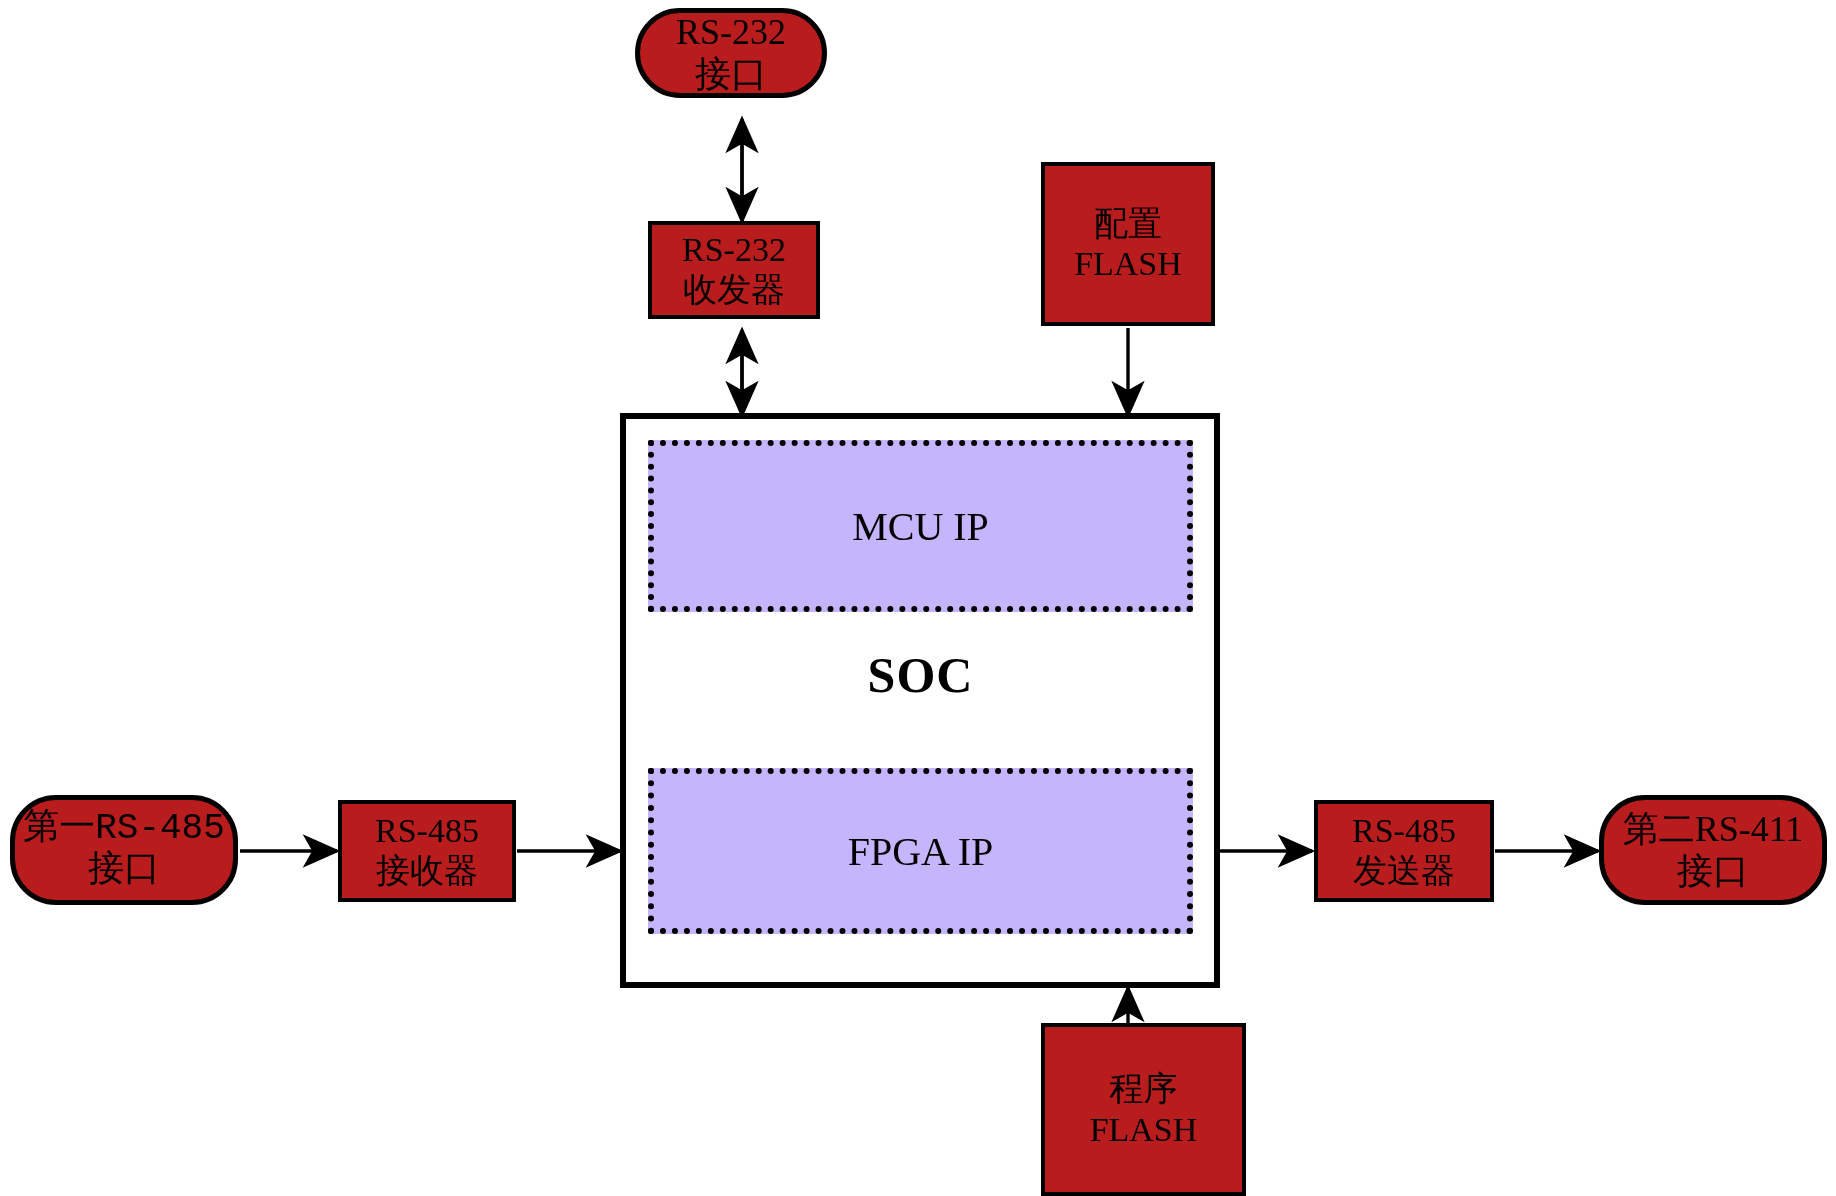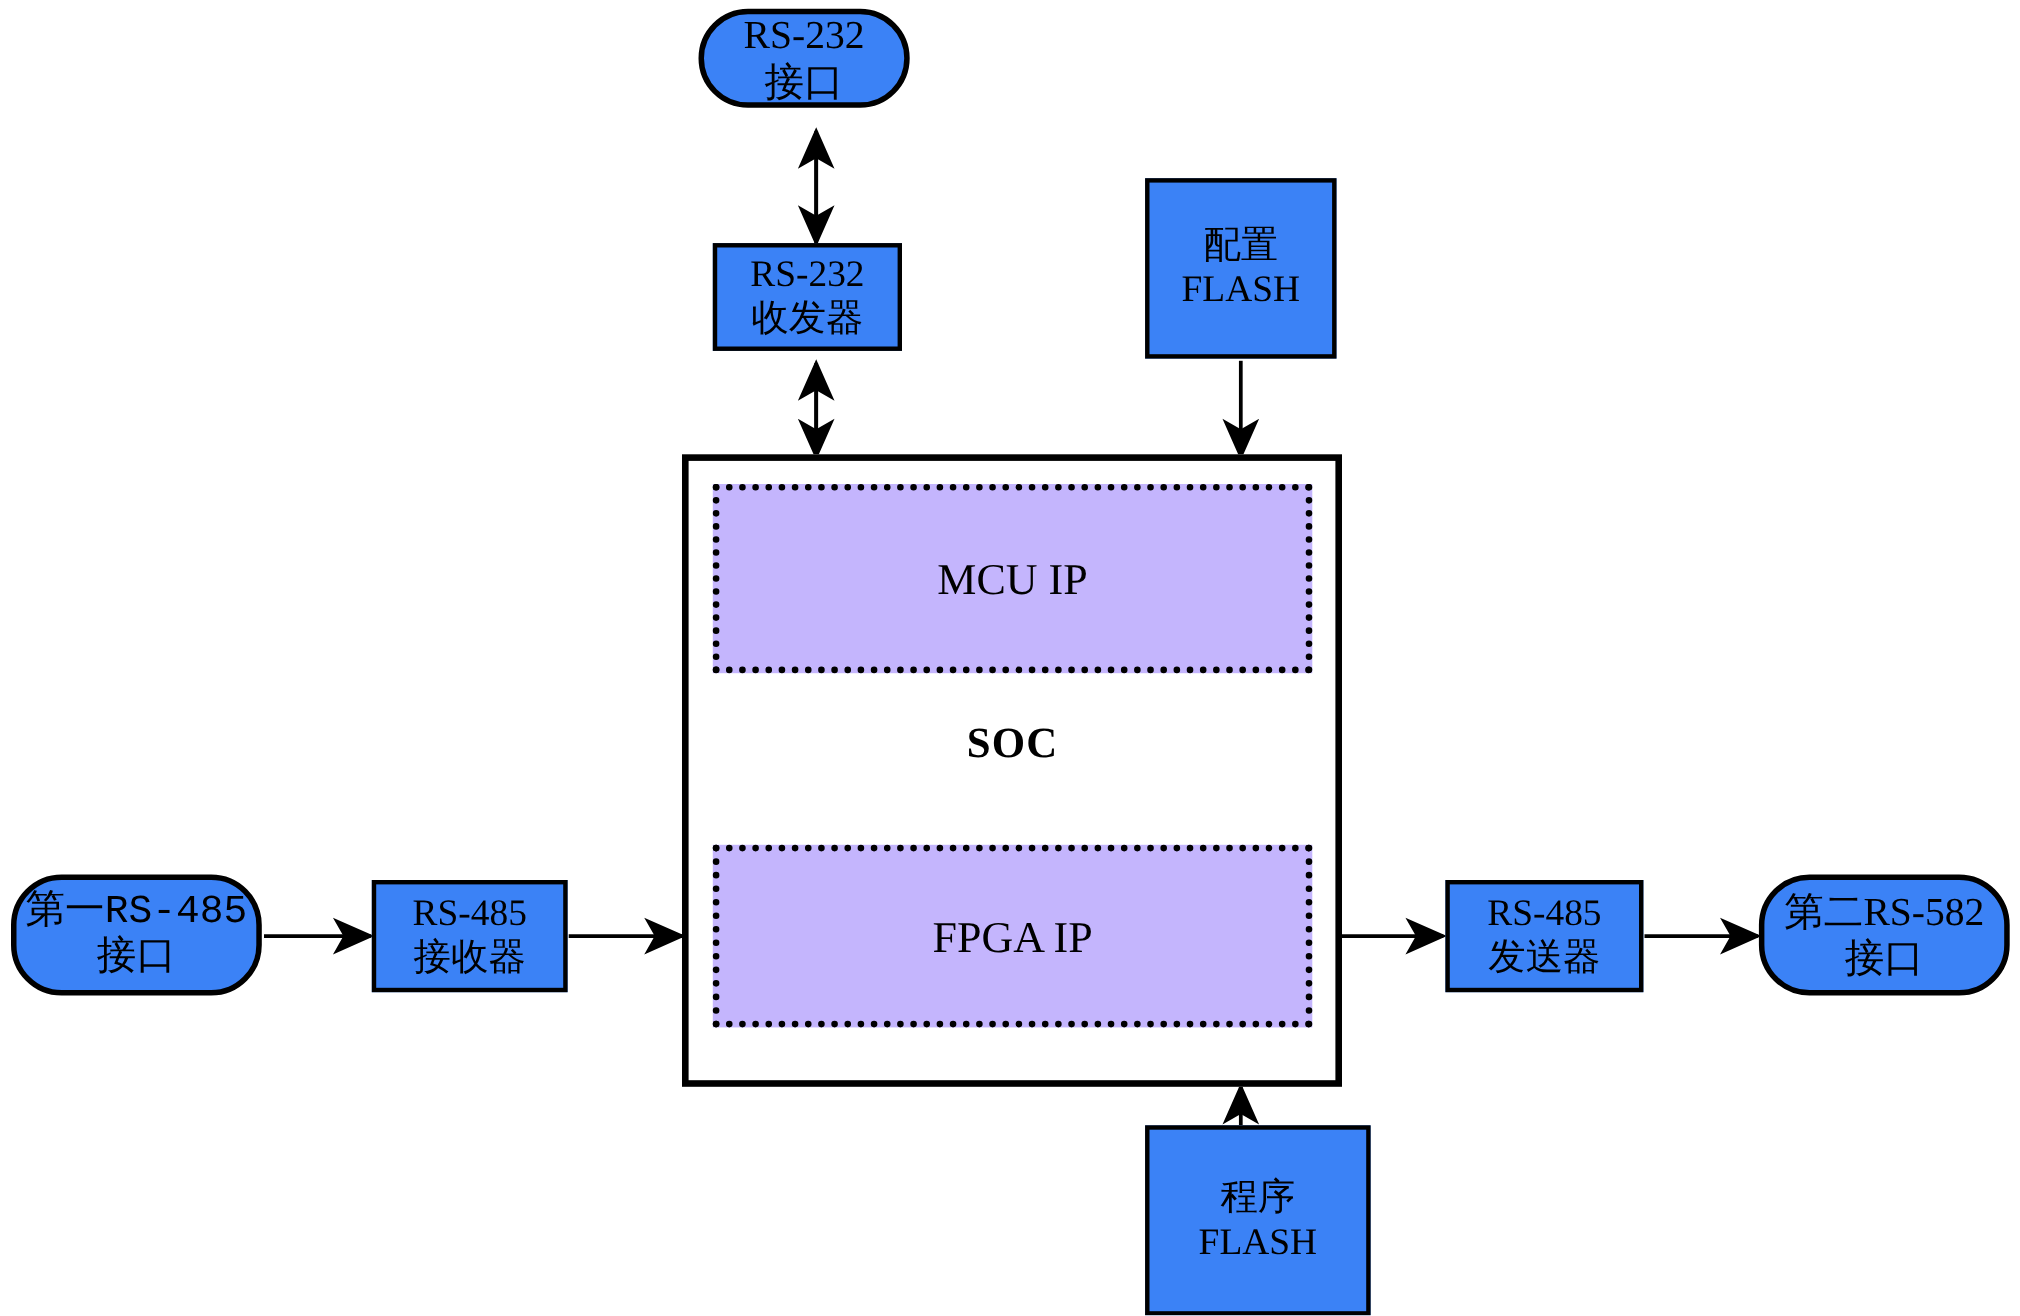--- a/index.html
+++ b/index.html
@@ -19,21 +19,21 @@
   
   .node {
     position: absolute;
     box-sizing: border-box;
     display: flex;
     flex-direction: column;
     align-items: center;
     justify-content: center;
     text-align: center;
     color: #000000;
-    background: #3b82f6;
+    background: #b91c1c;
     line-height: 1.18;
   }
   .node .ln {
     display: block;
     white-space: nowrap;
   }
 
   
   .rect {
     border: 4px solid #000000;
@@ -78,21 +78,21 @@
     position: absolute;
     left: 0;
     top: 0;
     width: 1836px;
     height: 1196px;
     pointer-events: none;
   }
   .fs-34 { font-size: 34px; }
   .fs-36 { font-size: 36px; }
   .fs-40 { font-size: 40px; }
-  .fs-58 { font-size: 39px; }
+  .fs-58 { font-size: 50px; }
 </style>
 </head>
 <body>
 
 <div id="canvas">
 
   <svg id="wires" viewBox="0 0 1836 1196" xmlns="http://www.w3.org/2000/svg">
     <defs>
       <marker id="ah" markerWidth="13" markerHeight="13" refX="10.5" refY="5.2" orient="auto" markerUnits="strokeWidth">
         <path d="M0.4,0.3 L11.5,5.2 L0.4,10.1 L3.2,5.2 Z" fill="#000000"></path>
@@ -178,17 +178,17 @@
     <span class="ln">RS-485</span>
     <span class="ln">接收器</span>
   </div>
 
   <div class="node rect fs-34" style="left:1314px; top:800px; width:180px; height:102px;">
     <span class="ln">RS-485</span>
     <span class="ln">发送器</span>
   </div>
 
   <div class="node round fs-36" style="left:1599px; top:795px; width:228px; height:110px;">
-    <span class="ln">第二RS-582</span>
+    <span class="ln">第二RS-411</span>
     <span class="ln">接口</span>
   </div>
 
 </div>
 
 </body></html>

